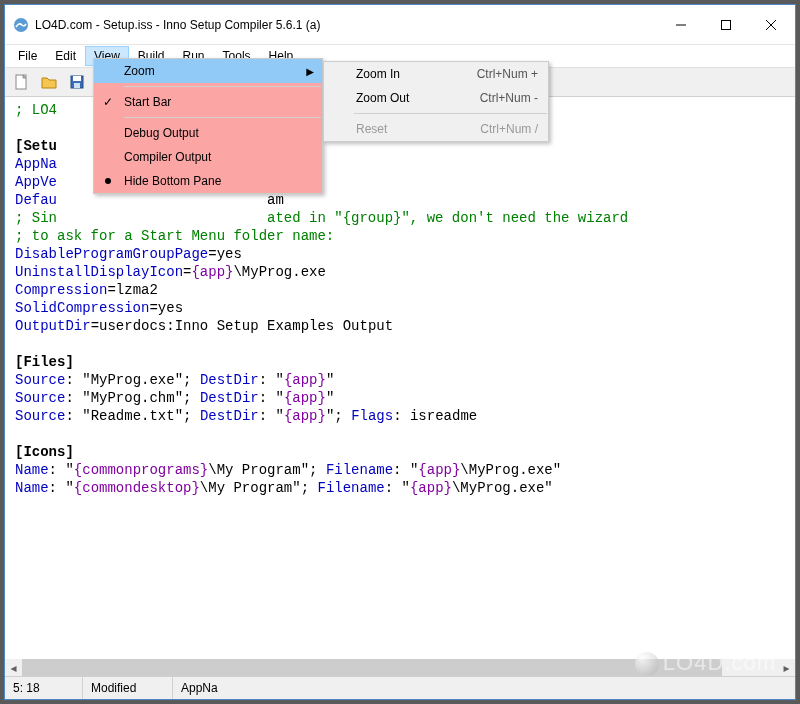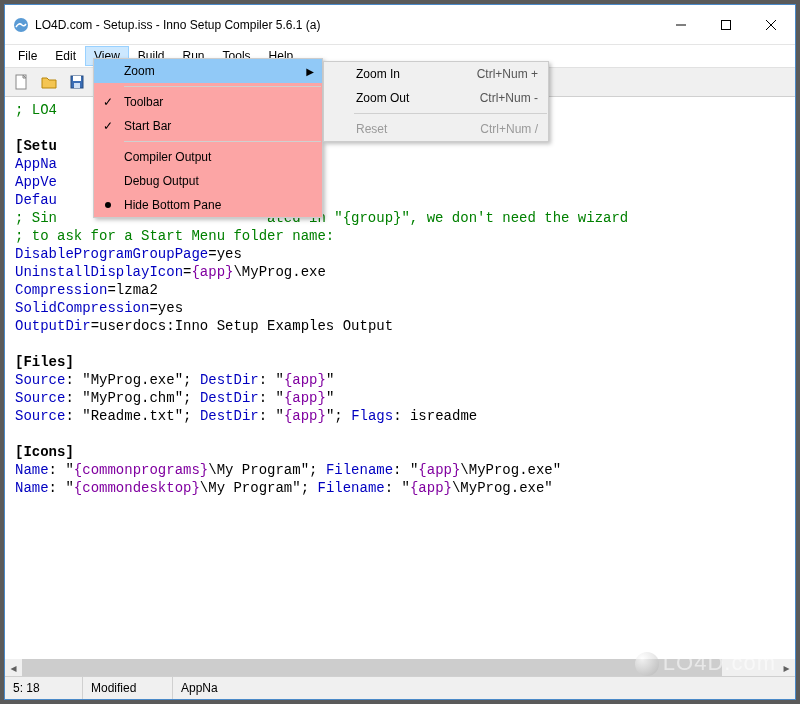--- a/index.html
+++ b/index.html
@@ -140,36 +140,30 @@
       <div class="drow highlight">
         <span class="iconcol"></span>
         <span class="dlabel">Zoom</span>
         <span class="arrow-right">▶</span>
       </div>
       <div class="sep"></div>
       <div class="drow">
         <span class="iconcol">
           <span class="chk"></span>
         </span>
-        <span class="dlabel">Toolbar</span>
-      </div>
-      <div class="drow">
-        <span class="iconcol">
-          <span class="chk"></span>
-        </span>
         <span class="dlabel">Start Bar</span>
       </div>
       <div class="sep"></div>
       <div class="drow">
         <span class="iconcol"></span>
-        <span class="dlabel">Compiler Output</span>
+        <span class="dlabel">Debug Output</span>
       </div>
       <div class="drow">
         <span class="iconcol"></span>
-        <span class="dlabel">Debug Output</span>
+        <span class="dlabel">Compiler Output</span>
       </div>
       <div class="drow">
         <span class="iconcol">
           <span class="blackdot"></span>
         </span>
         <span class="dlabel">Hide Bottom Pane</span>
       </div>
     </div>
 
   <div class="submenu" id="zoom-submenu" style="left:318px; top:56px; width:226px;">

